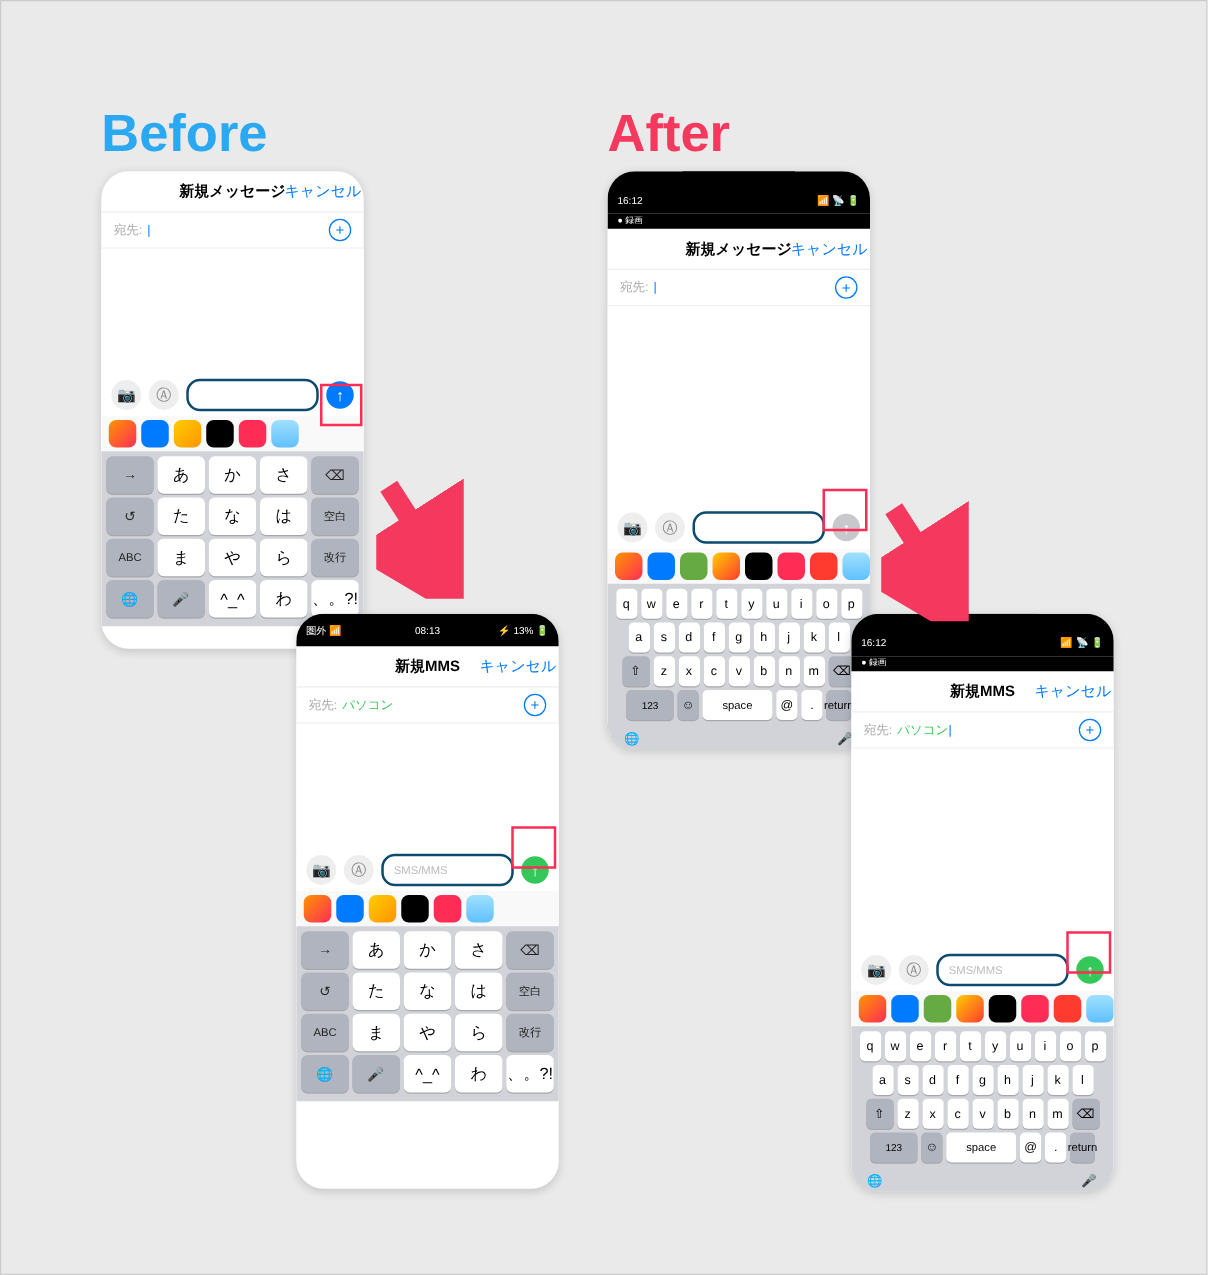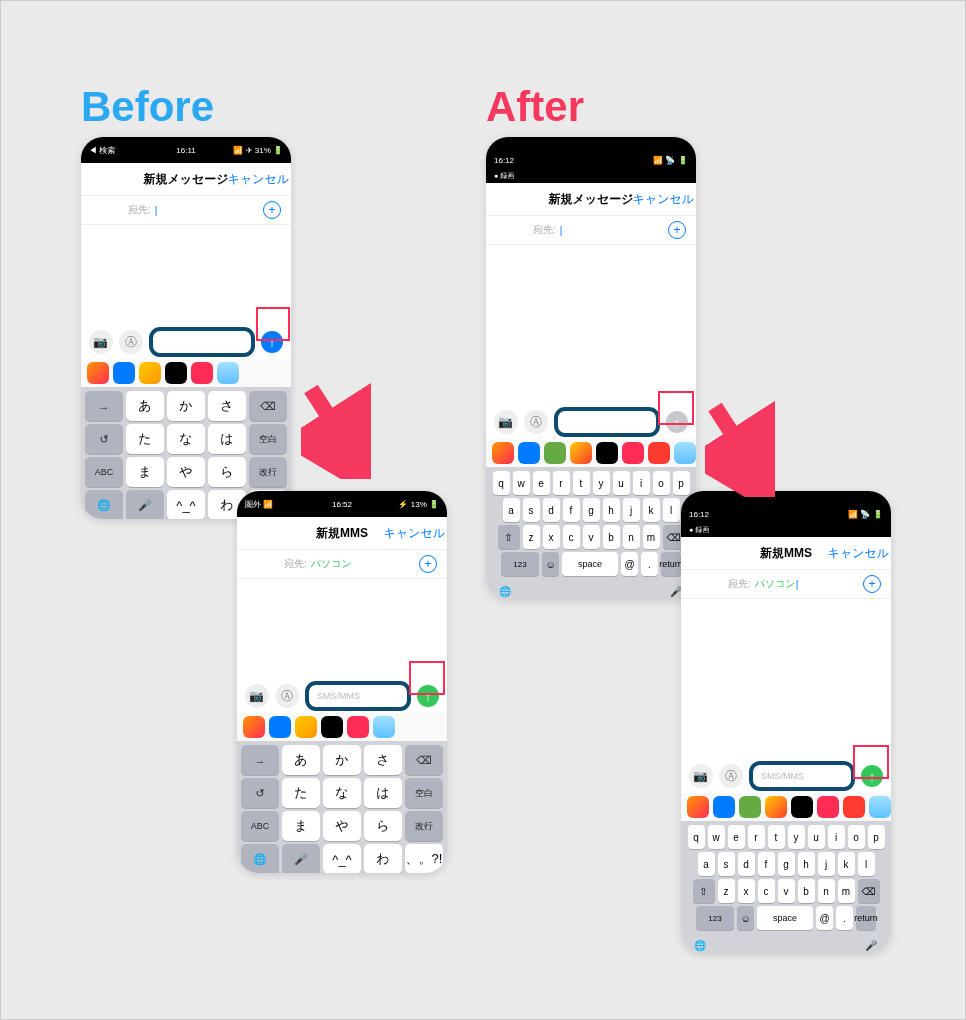--- a/index.html
+++ b/index.html
@@ -8,28 +8,28 @@
 .heading.before{color:#2aa8f2;}
 .heading.after{color:#f5385e;}
 .phone{position:absolute;width:210px;background:#fff;border-radius:22px;box-shadow:0 2px 8px rgba(0,0,0,.15);overflow:hidden;}
 .phone.tall{width:210px;}
 .notch-bar{position:relative;height:26px;background:#000;color:#fff;display:flex;align-items:center;justify-content:space-between;padding:0 8px;font-size:8px;}
 .notch-bar .center{position:absolute;left:50%;transform:translateX(-50%);}
 .notch-cutout{position:absolute;top:0;left:50%;transform:translateX(-50%);width:90px;height:14px;background:#000;border-radius:0 0 12px 12px;}
 .titlebar{height:32px;display:flex;align-items:center;justify-content:center;position:relative;font-size:12px;font-weight:600;border-bottom:.5px solid #eee;}
 .titlebar .cancel{position:absolute;right:2px;font-size:12px;font-weight:400;color:#007aff;}
 .to-row{display:flex;align-items:center;height:28px;padding:0 10px;border-bottom:.5px solid #eee;font-size:10px;}
-.to-row .label{color:#aaa;margin-right:4px;margin-left:37px;}
+.to-row .label{color:#aaa;margin-right:4px;}
 .to-row .chip{color:#34c759;}
 .to-row .cursor{color:#007aff;}
 .to-row .plus{margin-left:auto;width:16px;height:16px;border:1.2px solid #007aff;border-radius:50%;display:flex;align-items:center;justify-content:center;color:#007aff;font-size:12px;line-height:1;}
 .white-space{background:#fff;}
 .input-row{display:flex;align-items:center;height:34px;padding:0 8px;gap:6px;background:#fff;}
 .input-row .icon-pill{width:24px;height:24px;border-radius:12px;background:#eee;display:flex;align-items:center;justify-content:center;color:#888;font-size:12px;}
-.input-row .text-pill{flex:1;height:22px;border:4px solid #0c4a6e;border-radius:11px;display:flex;align-items:center;padding:0 8px;font-size:9px;color:#bbb;}
+.input-row .text-pill{flex:1;height:22px;border:2px solid #0c4a6e;border-radius:11px;display:flex;align-items:center;padding:0 8px;font-size:9px;color:#bbb;}
 .send-btn{width:22px;height:22px;border-radius:50%;display:flex;align-items:center;justify-content:center;color:#fff;font-size:13px;font-weight:bold;}
 .send-btn.blue{background:#007aff;}
 .send-btn.green{background:#34c759;}
 .send-btn.gray{background:#c7c7cc;}
 .hl-box{position:absolute;border:2px solid #ff2d55;pointer-events:none;}
 .app-strip{height:28px;display:flex;align-items:center;gap:4px;padding:0 6px;background:#f9f9f9;overflow:hidden;}
 .app-dot{width:22px;height:22px;border-radius:6px;flex-shrink:0;}
 .kb-kana{background:#d1d3d9;padding:4px;}
 .kb-kana .row{display:flex;gap:3px;margin-bottom:3px;}
 .kb-kana .key{flex:1;height:30px;border-radius:5px;background:#fff;box-shadow:0 1px 0 rgba(0,0,0,.2);display:flex;align-items:center;justify-content:center;font-size:13px;}
@@ -48,25 +48,20 @@
 </style>
 </head>
 <body>
 
 <div class="canvas">
 
 <div class="heading after" style="left:485px;top:82px">After</div>
 <div class="heading before" style="left:80px;top:82px">Before</div>
 
 <div class="phone" style="left:80px;top:136px;height:382px">
-  <div class="notch-bar">
-    <span>◀ 検索</span>
-    <span class="center">16:11</span>
-    <span>📶 ✈ <span>31%</span> 🔋</span>
-  </div>
   <div class="titlebar">
     <span>新規メッセージ</span>
     <span class="cancel">キャンセル</span>
   </div>
   <div class="to-row">
     <span class="label">宛先:</span>
     <span class="cursor">|</span>
     <span class="plus">+</span>
   </div>
   <div class="white-space" style="height:100px"></div>
@@ -110,24 +105,24 @@
           <div class="key side">🌐</div>
           <div class="key side">🎤</div>
           <div class="key ">^_^</div>
           <div class="key ">わ</div>
           <div class="key ">、。?!</div>
         </div>
       </div>
 </div>
 <div class="hl-box" style="left:255px;top:306px;width:30px;height:30px"></div>
 
-<div class="phone" style="left:236px;top:490px;height:382px">
+<div class="phone" style="left:236px;top:490px;height:460px">
   <div class="notch-bar">
     <span>圏外 📶</span>
-    <span class="center">16:52</span>
+    <span class="center">08:13</span>
     <span>⚡ <span>13%</span> 🔋</span>
   </div>
   <div class="titlebar">
     <span>新規MMS</span>
     <span class="cancel">キャンセル</span>
   </div>
   <div class="to-row">
     <span class="label">宛先:</span>
     <span class="chip">パソコン</span>
     <span class="plus">+</span>

